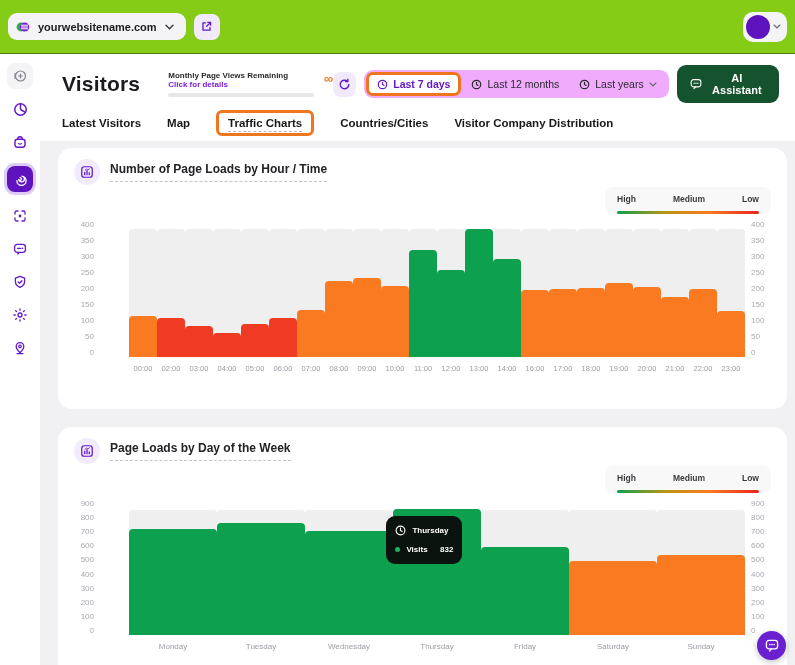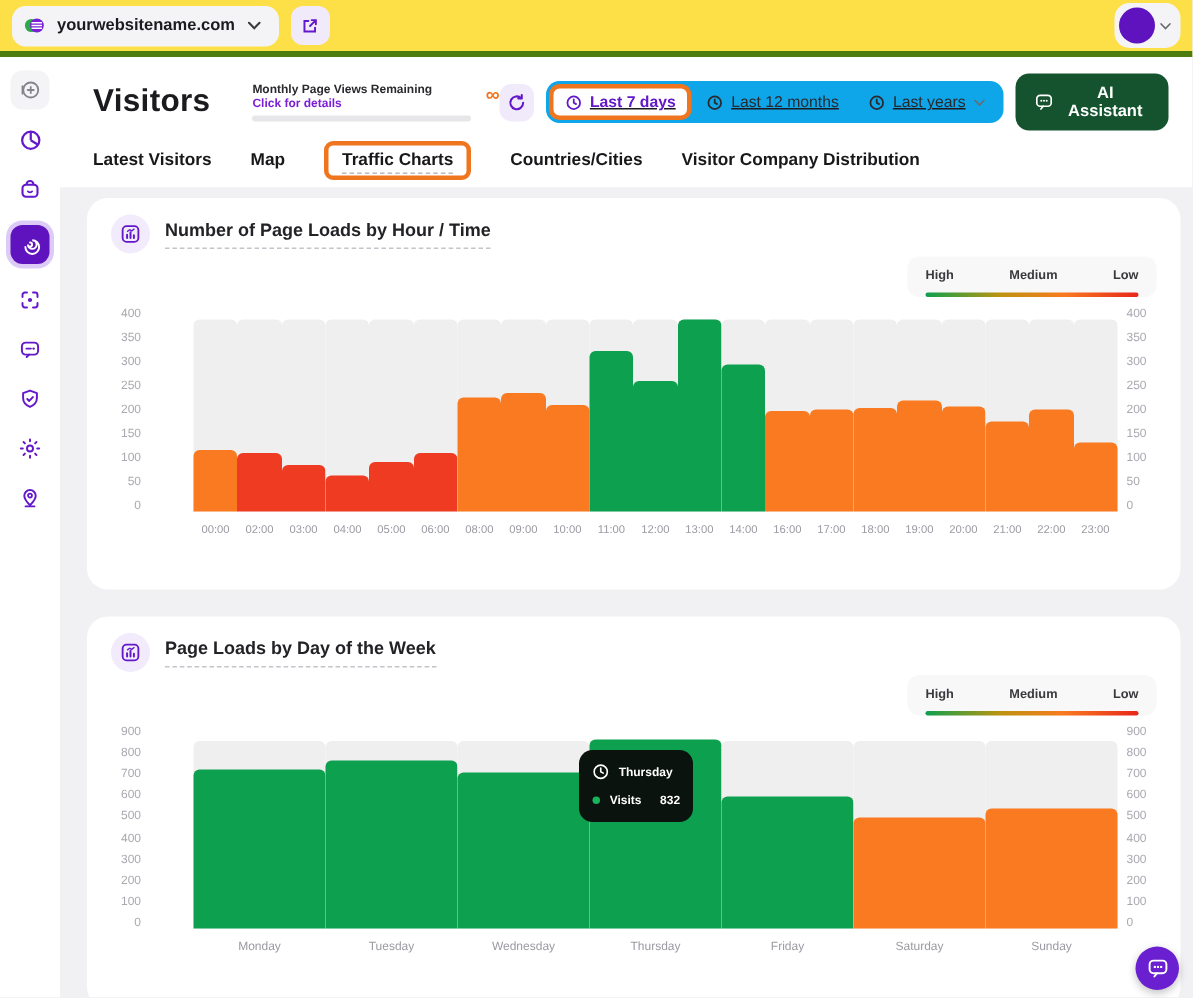--- a/index.html
+++ b/index.html
@@ -1,20 +1,20 @@
 <!DOCTYPE html>
 <html><head>
 <meta charset="utf-8">
 <style>
   * { margin:0; padding:0; box-sizing:border-box; }
   html,body { width:795px; height:665px; overflow:hidden; }
   body { font-family:"Liberation Sans", sans-serif; background:#F1F1F3; color:#1B1B1F; }
 
   
-  .topbar { height:38px; background:#fde047; display:flex; align-items:center; padding:0 8px; border-bottom:4px solid #4d7c0f; }
+  .topbar { height:54px; background:#84cc16; display:flex; align-items:center; padding:0 8px; border-bottom:1px solid #4d7c0f; }
   .site-pill { display:flex; align-items:center; gap:8px; background:#F4F4F6; border-radius:9px; height:27px; padding:0 12px 0 8px; cursor:pointer; }
   .site-pill .name { font-size:11px; font-weight:600; color:#1B1B1F; }
   .open-btn { width:26px; height:26px; margin-left:8px; background:#F0EAFB; border:none; border-radius:8px; display:flex; align-items:center; justify-content:center; cursor:pointer; }
   .avatar-wrap { margin-left:auto; background:#F4F4F6; border-radius:10px; height:30px; padding:0 6px 0 3px; display:flex; align-items:center; gap:3px; cursor:pointer; }
   .avatar { width:24px; height:24px; border-radius:50%; background:#5E13BE; }
 
   
   .app { display:flex; height:627px; }
   .sidebar { width:40px; background:#fff; display:flex; flex-direction:column; align-items:center; padding-top:9px; gap:7px; flex:0 0 40px; }
   .side-btn { width:26px; height:26px; border-radius:8px; display:flex; align-items:center; justify-content:center; background:transparent; border:none; cursor:pointer; }
@@ -26,21 +26,21 @@
   
   .head-row { display:flex; align-items:center; height:40px; }
   .page-title { font-size:21px; font-weight:700; letter-spacing:.2px; }
   .quota { margin-left:28px; width:148px; }
   .quota-title { font-size:8px; font-weight:700; color:#2A2A2E; }
   .quota-link { font-size:8px; font-weight:600; color:#7A1FD6; cursor:pointer; }
   .quota-bar { margin-top:4px; height:4px; border-radius:2px; background:#E7E7E9; }
   .infinity { color:#F0751F; font-size:13px; font-weight:700; margin-left:10px; margin-top:-12px; }
   .controls { margin-left:auto; display:flex; align-items:center; gap:8px; }
   .refresh-btn { width:25px; height:25px; border:none; border-radius:8px; background:#F0EAFB; display:flex; align-items:center; justify-content:center; cursor:pointer; }
-  .range-group { display:flex; align-items:center; background:#0ea5e9; border-radius:9px; padding:2px;text-decoration:underline; }
+  .range-group { display:flex; align-items:center; background:#f0abfc; border-radius:9px; padding:2px; }
   .range-btn { display:flex; align-items:center; gap:5px; border:none; background:transparent; font-family:inherit; font-size:10.5px; font-weight:500; color:#2A2A2E; padding:5px 10px; border-radius:7px; cursor:pointer; white-space:nowrap; }
   .range-btn.active { background:#fff; color:#6318C9; font-weight:700; border:3px solid #F0751F; padding:3px 8px; }
   .ai-btn { display:flex; align-items:center; gap:6px; border:none; background:#14532d; color:#fff; font-family:inherit; font-size:11px; font-weight:700; padding:7px 13px; border-radius:9px; cursor:pointer; }
 
   
   .tabs { display:flex; align-items:center; gap:26px; padding:10px 0 9px 0; }
   .tab { font-size:11.5px; font-weight:700; color:#18181B; cursor:pointer; background:none; border:none; font-family:inherit; }
   .tab.active { border:3px solid #F0751F; border-radius:6px; padding:4px 9px; margin:-4px 0;text-align:right; }
   .tab.active .tab-txt { border-bottom:1px dashed #B9B9C0; padding-bottom:2px; }
 
@@ -321,20 +321,27 @@
               <div class="slot">
                 <div class="bar-area">
                   <div class="track" style="height: 128px;"></div>
                   <div class="bar" style="height: 39px; background: rgb(238, 59, 34);"></div>
                 </div>
                 <div class="xlabel">06:00</div>
               </div>
               <div class="slot">
                 <div class="bar-area">
                   <div class="track" style="height: 128px;"></div>
+                  <div class="bar" style="height: 47px; background: rgb(249, 122, 32);"></div>
+                </div>
+                <div class="xlabel">07:00</div>
+              </div>
+              <div class="slot">
+                <div class="bar-area">
+                  <div class="track" style="height: 128px;"></div>
                   <div class="bar" style="height: 76px; background: rgb(249, 122, 32);"></div>
                 </div>
                 <div class="xlabel">08:00</div>
               </div>
               <div class="slot">
                 <div class="bar-area">
                   <div class="track" style="height: 128px;"></div>
                   <div class="bar" style="height: 79px; background: rgb(249, 122, 32);"></div>
                 </div>
                 <div class="xlabel">09:00</div>

